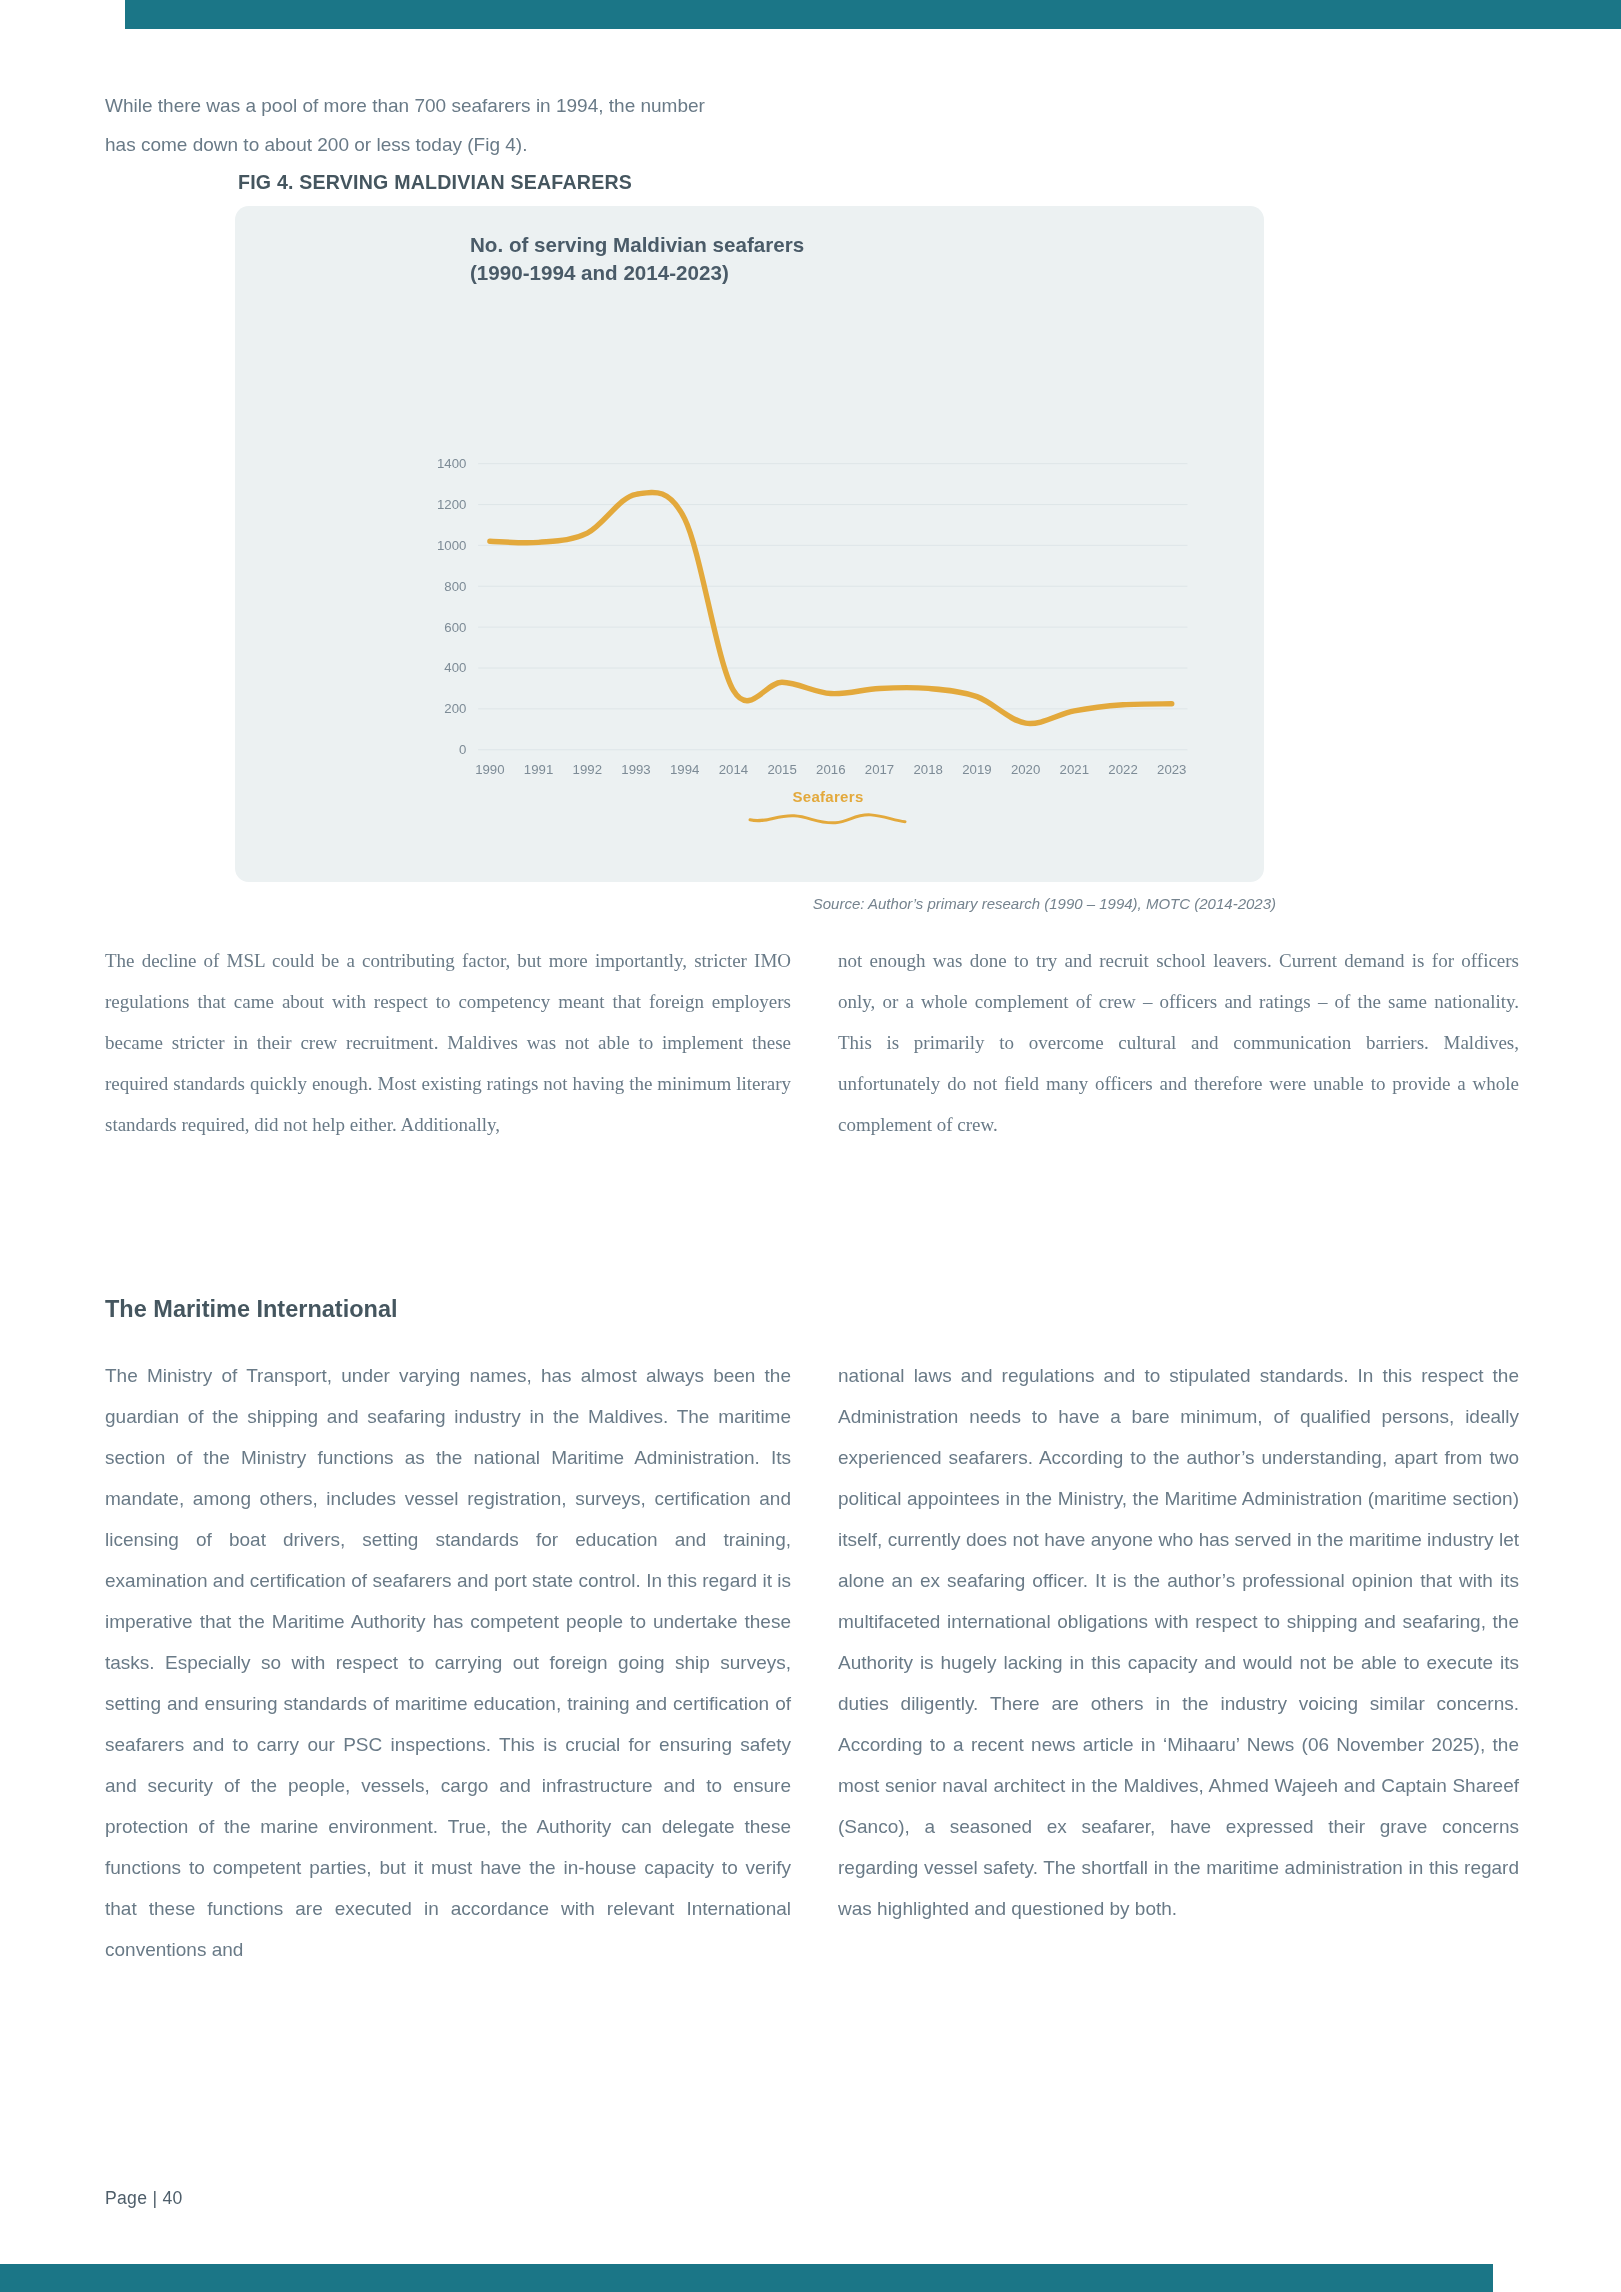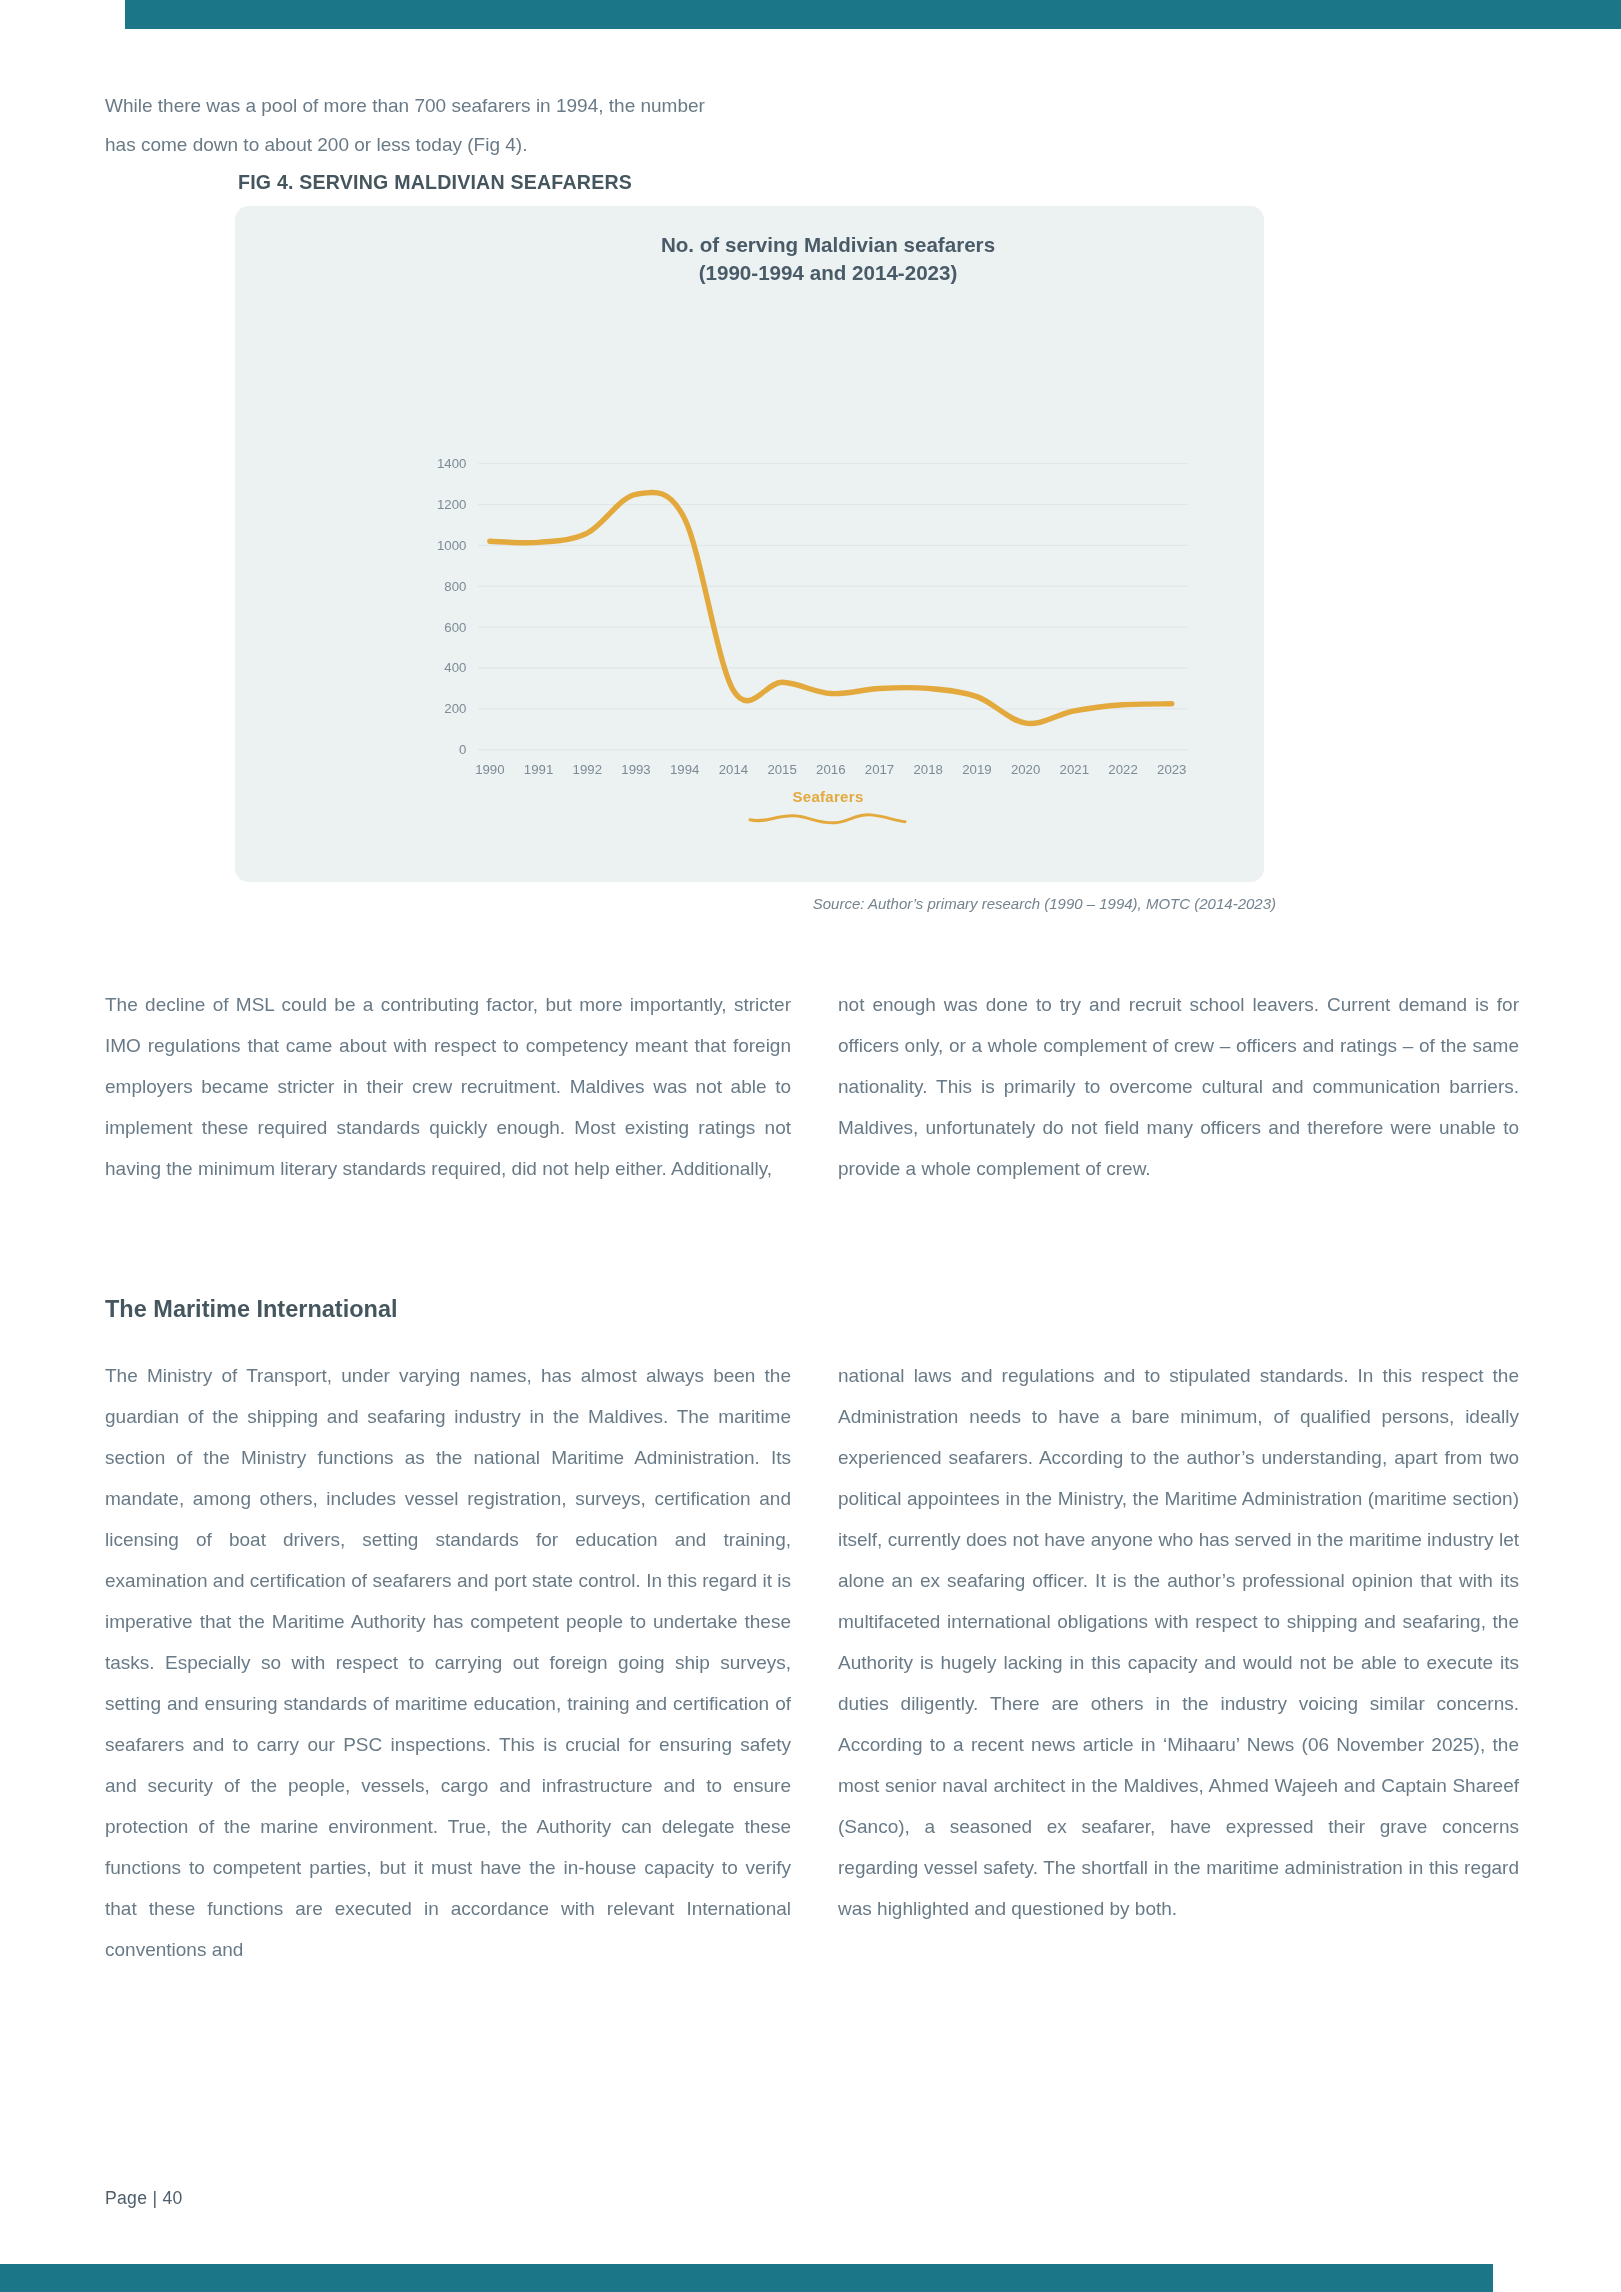--- a/index.html
+++ b/index.html
@@ -16,35 +16,35 @@
   }
   .fig-heading{
     position:absolute;left:238px;top:171px;
     font-size:19.6px;font-weight:bold;color:#45565F;letter-spacing:0.2px;
   }
   .chart-card{
     position:absolute;left:235px;top:206px;width:1029px;height:676px;
     background:#ECF1F2;border-radius:13.7px;
   }
   .chart-title,.chart-subtitle{
-    position:absolute;left:235px;width:716px;text-align:center;
+    position:absolute;left:235px;width:716px;
     font-weight:bold;color:#4A5B68;font-size:20.6px;
   }
   .chart-title{top:27.4px;}
   .chart-subtitle{top:55px;}
   .chart-svg{position:absolute;left:0;top:0;width:1029px;height:676px;}
   .legend{position:absolute;left:235px;top:582px;width:716px;text-align:center;}
   .legend-label{font-size:15px;font-weight:bold;color:#E3A93C;letter-spacing:0.3px;}
   .legend-wave{display:block;margin:2px auto 0;width:167px;height:21.6px;}
   .source-note{
     position:absolute;left:235px;top:895px;width:1041px;text-align:right;
     font-style:italic;font-size:15px;color:#75838E;
   }
   .cols{position:absolute;left:105px;width:1414px;display:flex;}
-  .cols-s1{top:984px;}
+  .cols-s1{top:940px;font-family:Liberation Serif, serif;}
   .cols-s2{top:1355px;}
   .col{width:686px;font-size:19px;line-height:41px;color:#697A87;
        text-align:justify;}
   .col-left{margin-right:47px;}
   .col-right{width:681px;}
   .section-heading{
     position:absolute;left:105px;top:1296px;margin:0;
     font-size:23.5px;font-weight:bold;color:#45565F;
   }
   .footer{

